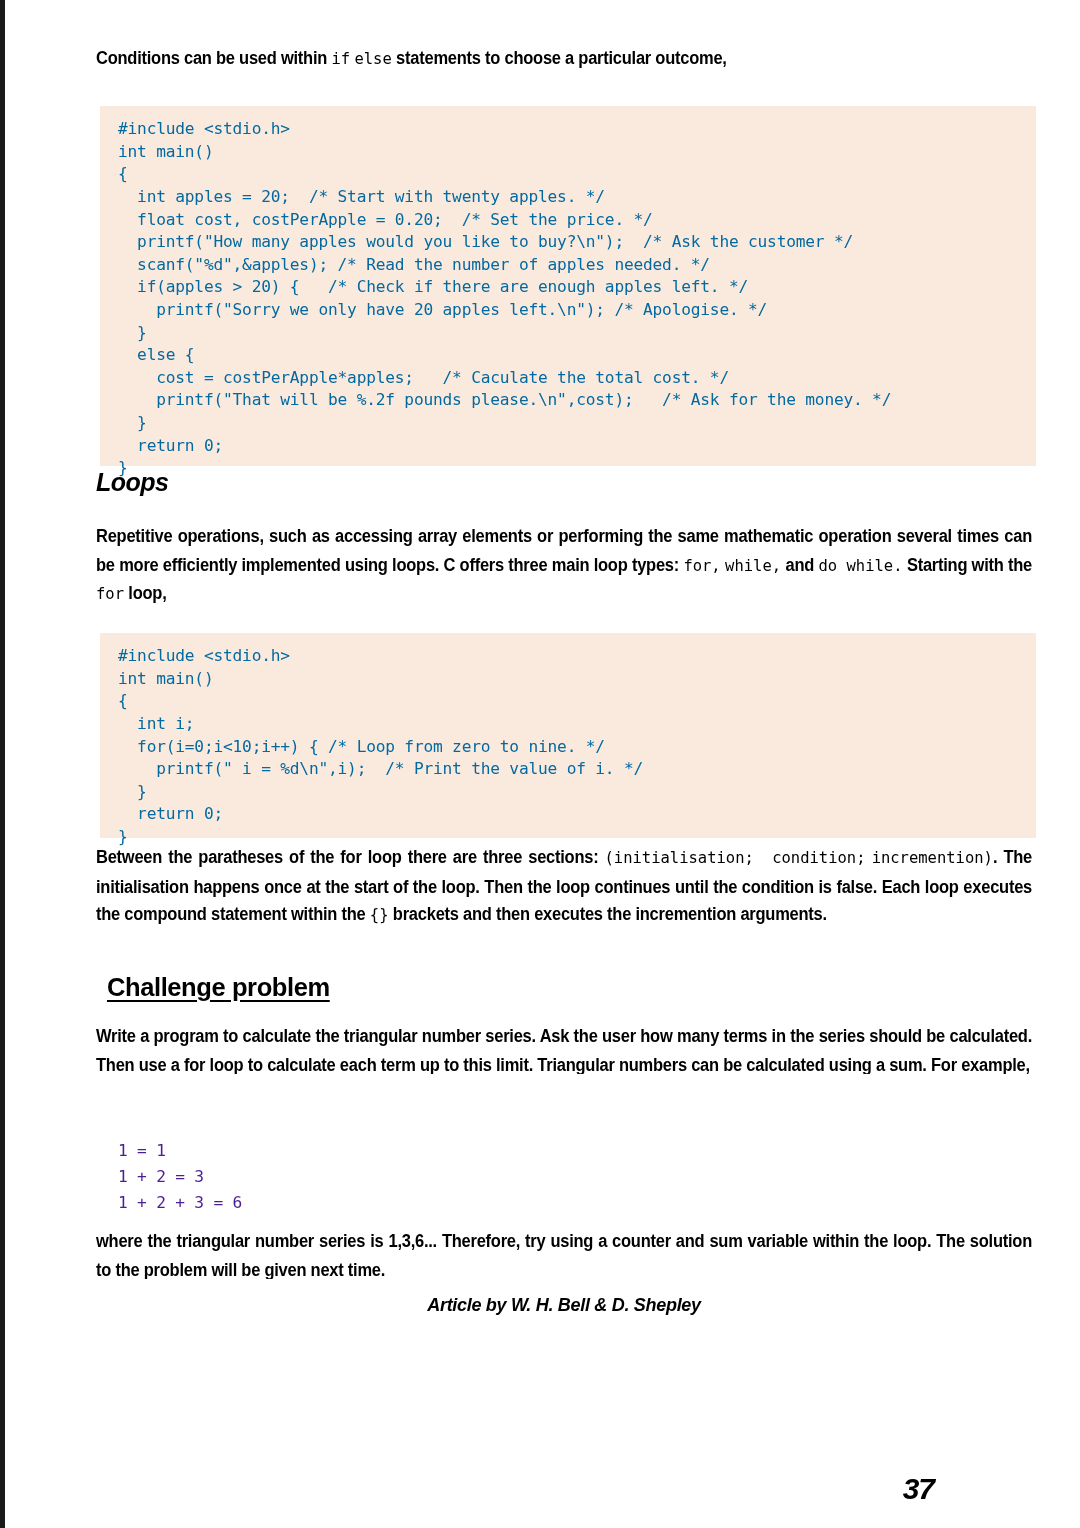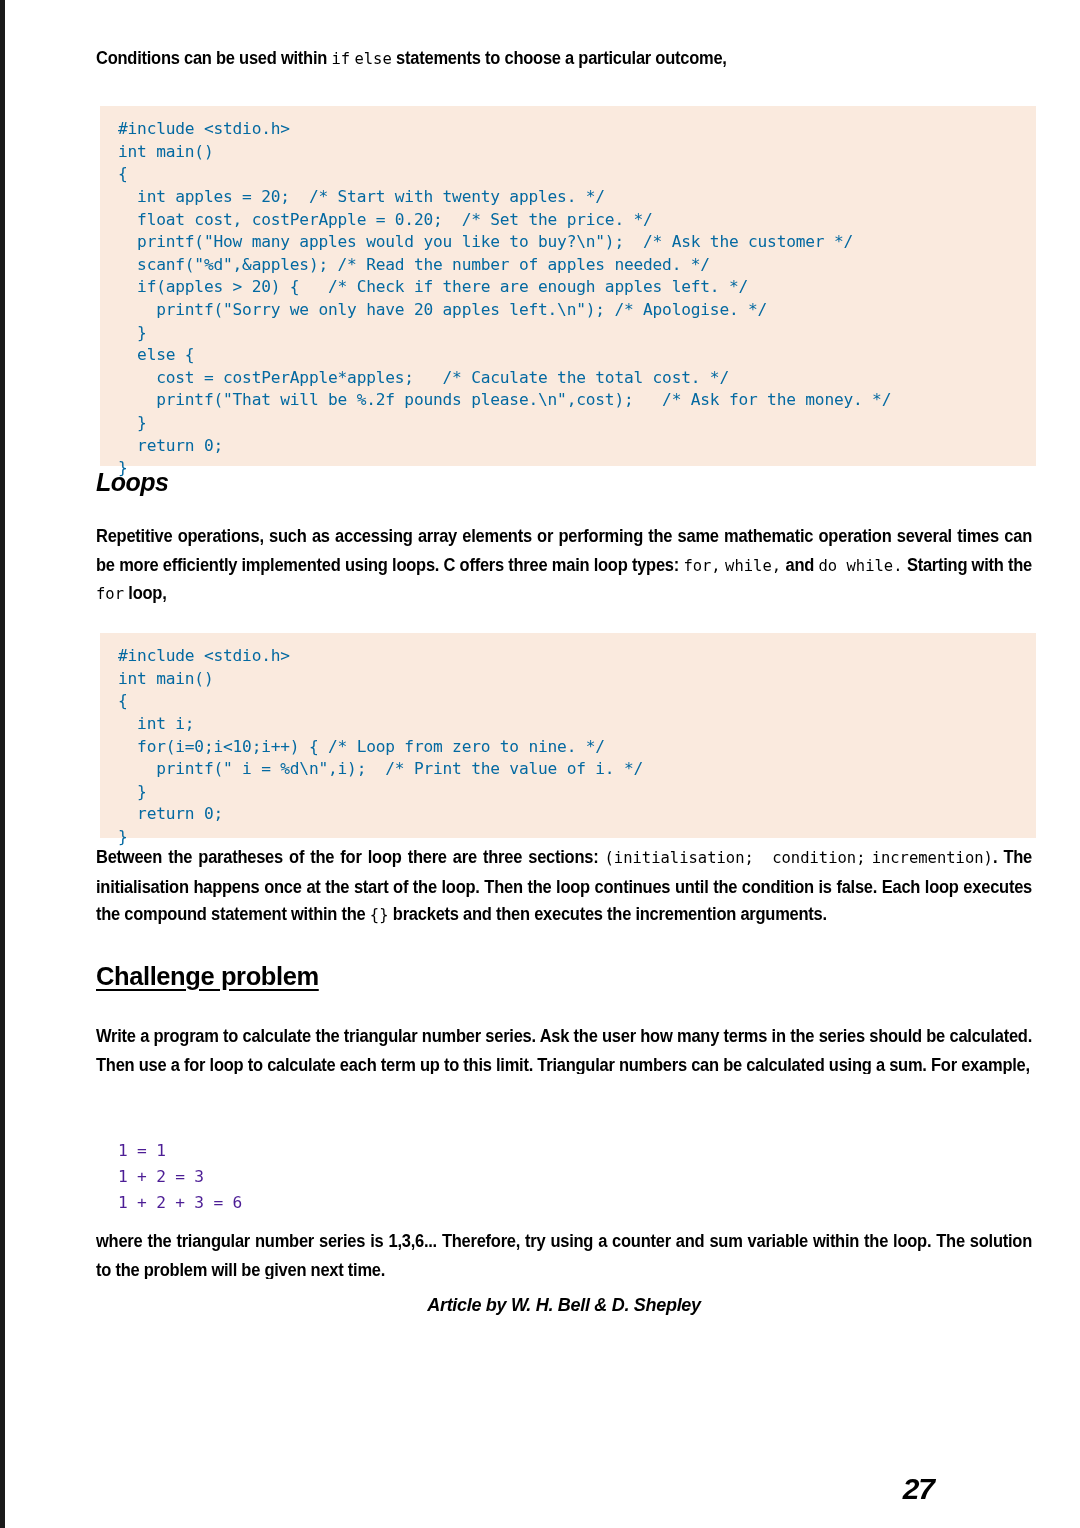--- a/index.html
+++ b/index.html
@@ -90,21 +90,21 @@
     font-weight: 700;
     font-style: italic;
     margin: 0;
     padding: 0;
     letter-spacing: -0.5px;
   }
   h2.section-underline {
     font-family: "Liberation Sans", sans-serif;
     font-size: 25.5px;
     font-weight: 700;
-    margin: 0;
+    margin: 11px;
     padding: 0;
     text-decoration: underline;
     text-underline-offset: 4px;
     letter-spacing: -0.4px;
   }
 
   
   .mathlines {
     font-family: "DejaVu Sans Mono", monospace;
     font-size: 16.2px;
@@ -198,15 +198,15 @@
     <pre class="mathlines abs" style="left:22px; top:1122px;">1 = 1
 1 + 2 = 3
 1 + 2 + 3 = 6</pre>
 
     <div class="prose abs" style="left:0px; top:1227px; width:936px;">where the triangular number series is 1,3,6...  Therefore, try using a counter and sum variable within the loop.  The solution to the problem will be given next time.</div>
 
     <div class="byline abs" style="left:0px; top:1295px; width:936px;">Article by W. H. Bell &amp; D. Shepley</div>
 
   </div>
 
-  <div class="pagenum">27</div>
+  <div class="pagenum">37</div>
 
 </div>
 
 </body></html>

